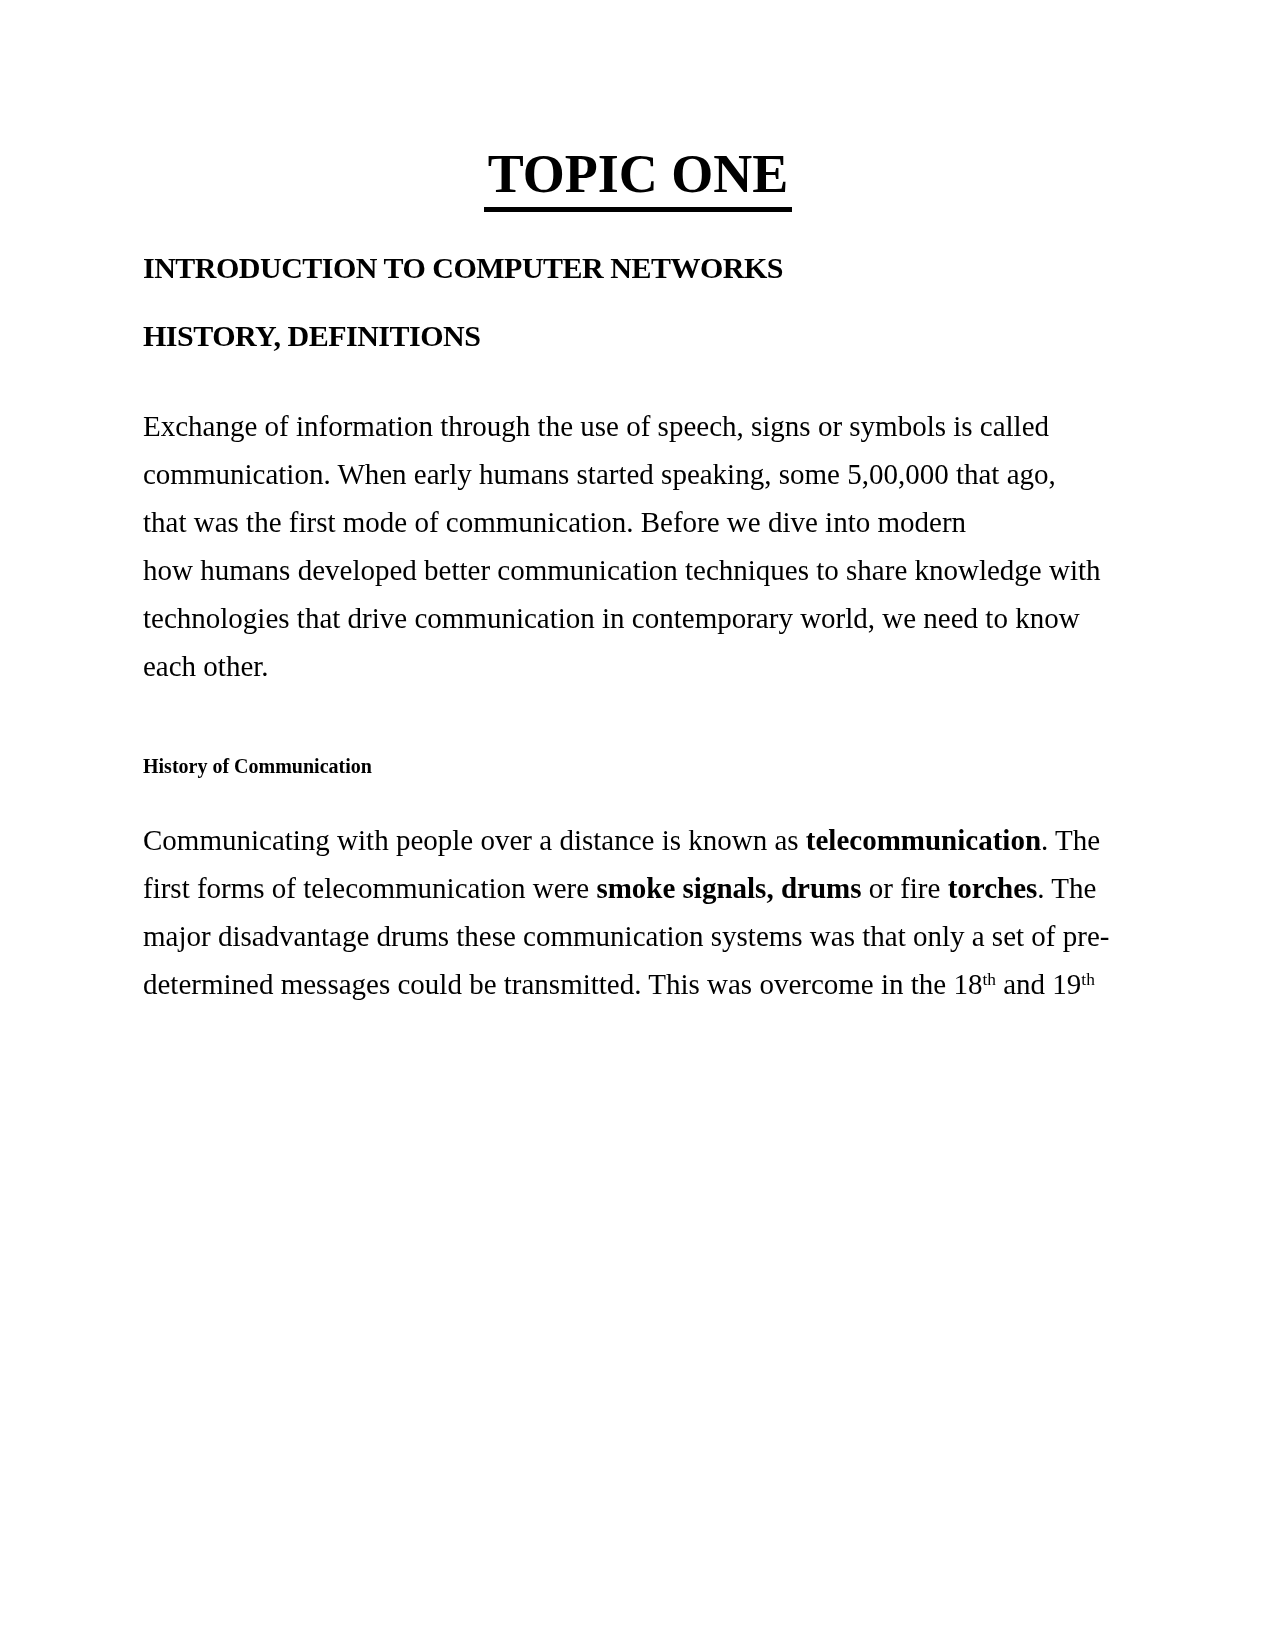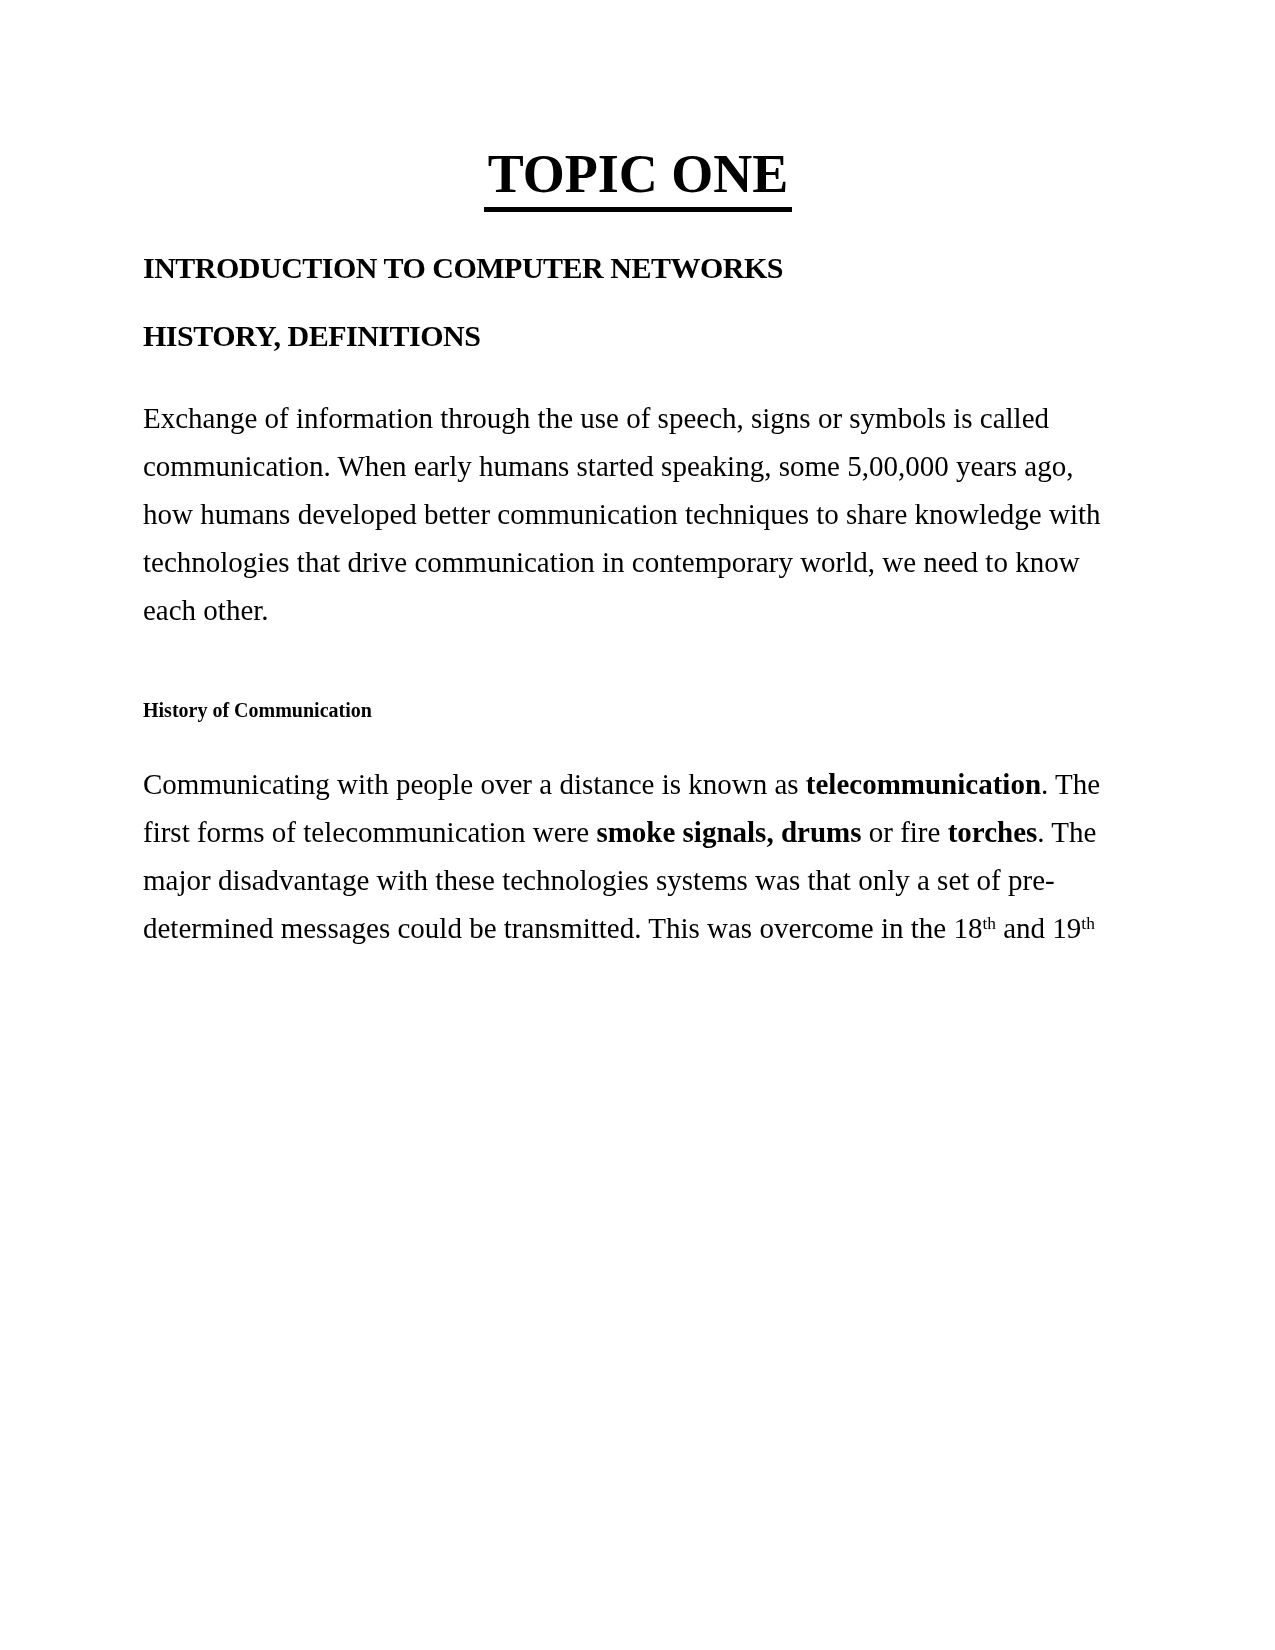--- a/index.html
+++ b/index.html
@@ -32,21 +32,21 @@
     margin-top: 22px;
     font-size: 30px;
     font-weight: bold;
     line-height: 68px;
     letter-spacing: -0.5px;
   }
   .body-para {
     font-size: 29px;
     line-height: 48px;
   }
-  .para-1 { margin-top: 24px; }
+  .para-1 { margin-top: 32px; }
   .sub-heading {
     margin-top: 52px;
     font-size: 20px;
     font-weight: bold;
     line-height: 48px;
   }
   .para-2 { margin-top: 26px; }
   .text-line { white-space: nowrap; }
   .bold { font-weight: bold; }
   .sup {
@@ -76,31 +76,32 @@
       <span class="underline">TOPIC ONE</span>
     </div>
 
     <div class="main-heading">
         <div class="text-line"><span>INTRODUCTION TO COMPUTER NETWORKS</span></div>
         <div class="text-line"><span>HISTORY, DEFINITIONS</span></div>
       </div>
 
     <div class="body-para para-1">
         <div class="text-line"><span>Exchange of information through the use of speech, signs or symbols is called</span></div>
-        <div class="text-line"><span>communication. When early humans started speaking, some 5,00,000 years ago,</span></div>
+        <div class="text-line"><span>communication. When early humans started speaking, some 5,00,000 that ago,</span></div>
+        <div class="text-line"><span>that was the first mode of communication. Before we dive into modern</span></div>
         <div class="text-line"><span>how humans developed better communication techniques to share knowledge with</span></div>
         <div class="text-line"><span>technologies that drive communication in contemporary world, we need to know</span></div>
         <div class="text-line"><span>each other.</span></div>
       </div>
 
     <div class="sub-heading">History of Communication</div>
 
     <div class="body-para para-2">
         <div class="text-line"><span>Communicating with people over a distance is known as </span><span class="bold">telecommunication</span><span>. The</span></div>
         <div class="text-line"><span>first forms of telecommunication were </span><span class="bold">smoke signals, drums</span><span> or fire </span><span class="bold">torches</span><span>. The</span></div>
-        <div class="text-line"><span>major disadvantage with these technologies systems was that only a set of pre-</span></div>
+        <div class="text-line"><span>major disadvantage drums these communication systems was that only a set of pre-</span></div>
         <div class="text-line"><span>determined messages could be transmitted. This was overcome in the 18</span><span class="sup">th</span><span> and 19</span><span class="sup">th</span></div>
       </div>
 
   </div>
 
   <div class="page-number">1</div>
 </div>
 
 </body></html>

